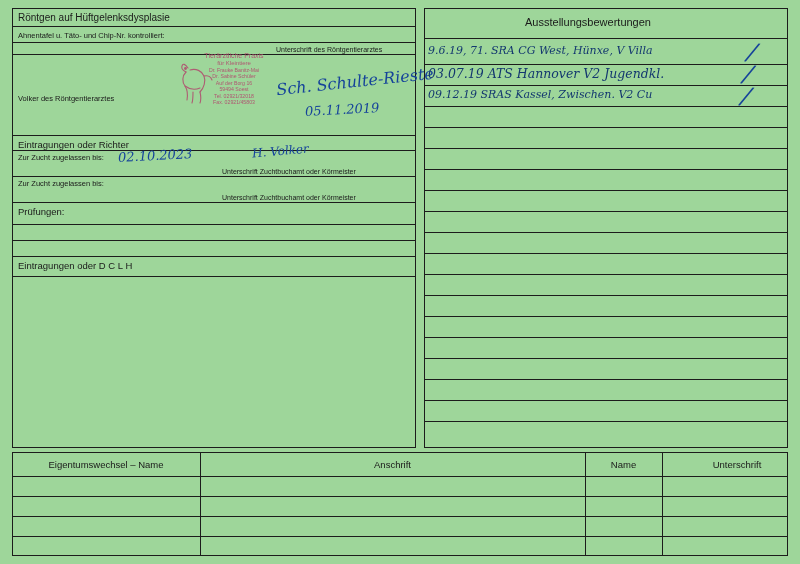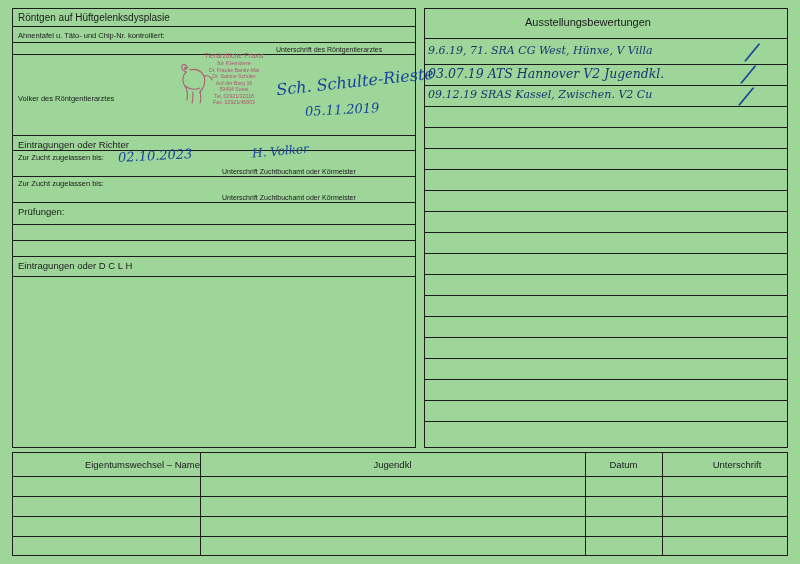--- a/index.html
+++ b/index.html
@@ -225,18 +225,18 @@
   <div class="box" id="bottom"></div>
   <div class="hline" style="left:12px; top:476px; width:776px;"></div>
   <div class="hline" style="left:12px; top:496px; width:776px;"></div>
   <div class="hline" style="left:12px; top:516px; width:776px;"></div>
   <div class="hline" style="left:12px; top:536px; width:776px;"></div>
 
   <div class="vline" style="left:200px; top:452px; height:104px;"></div>
   <div class="vline" style="left:585px; top:452px; height:104px;"></div>
   <div class="vline" style="left:662px; top:452px; height:104px;"></div>
 
-  <div class="bhead" style="left:12px; width:188px;text-align:right;">Eigentumswechsel – Name</div>
-  <div class="bhead" style="left:200px; width:385px;">Jugendkl</div>
-  <div class="bhead" style="left:585px; width:77px;">Datum</div>
+  <div class="bhead" style="left:12px; width:188px;">Eigentumswechsel – Name</div>
+  <div class="bhead" style="left:200px; width:385px;">Anschrift</div>
+  <div class="bhead" style="left:585px; width:77px;">Name</div>
   <div class="bhead" style="left:662px; width:150px;">Unterschrift</div>
 
 </div>
 
 </body></html>

